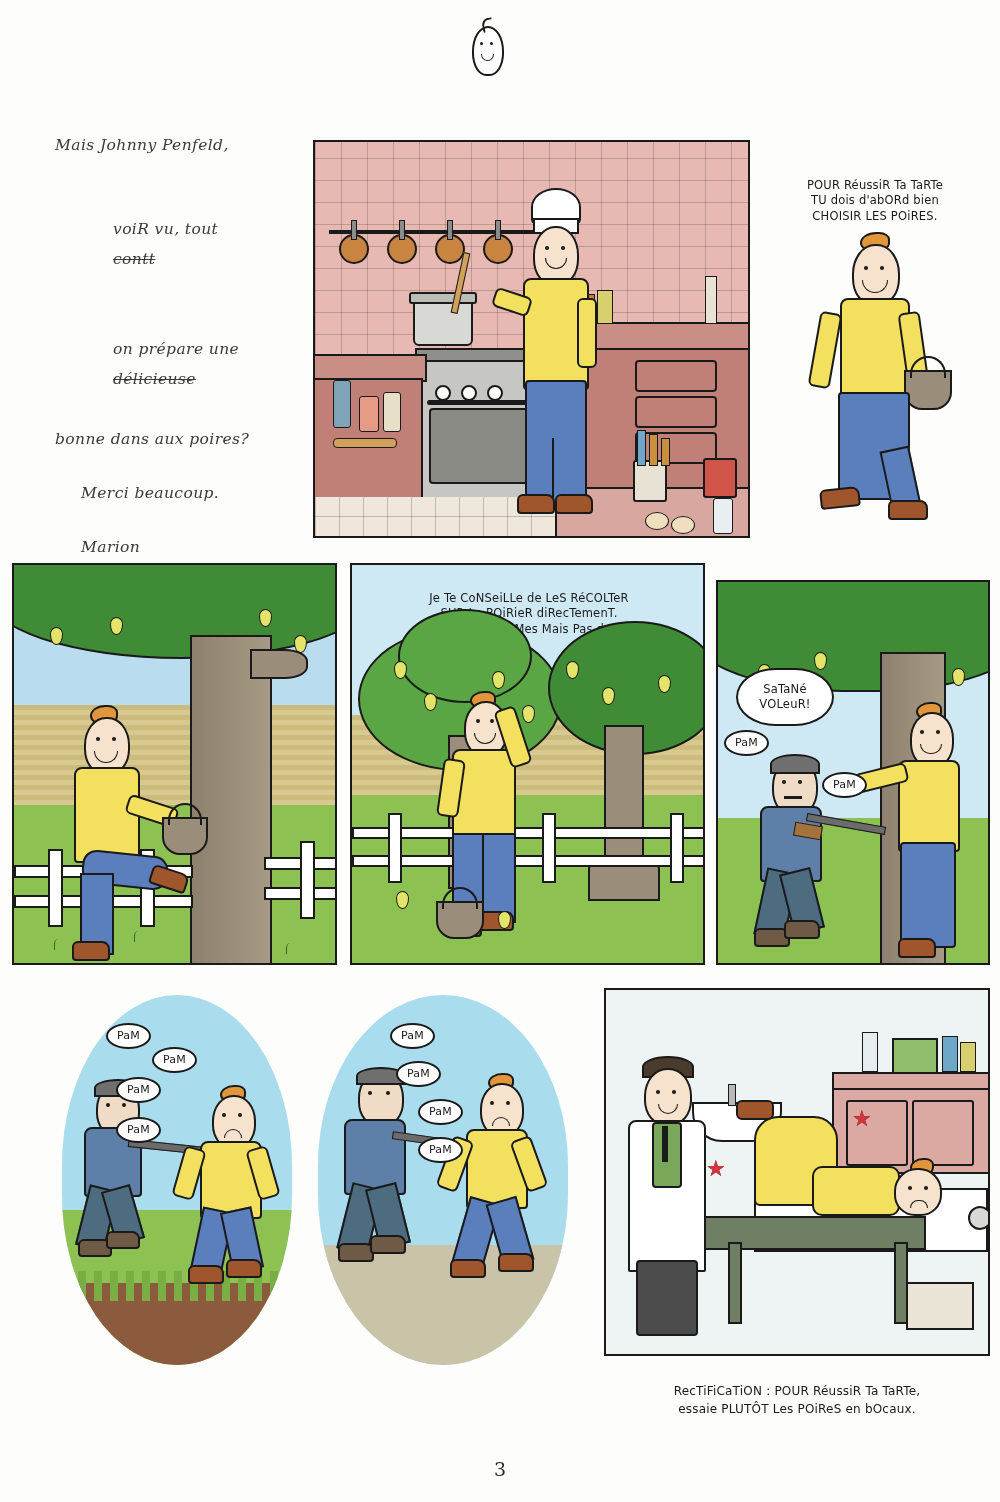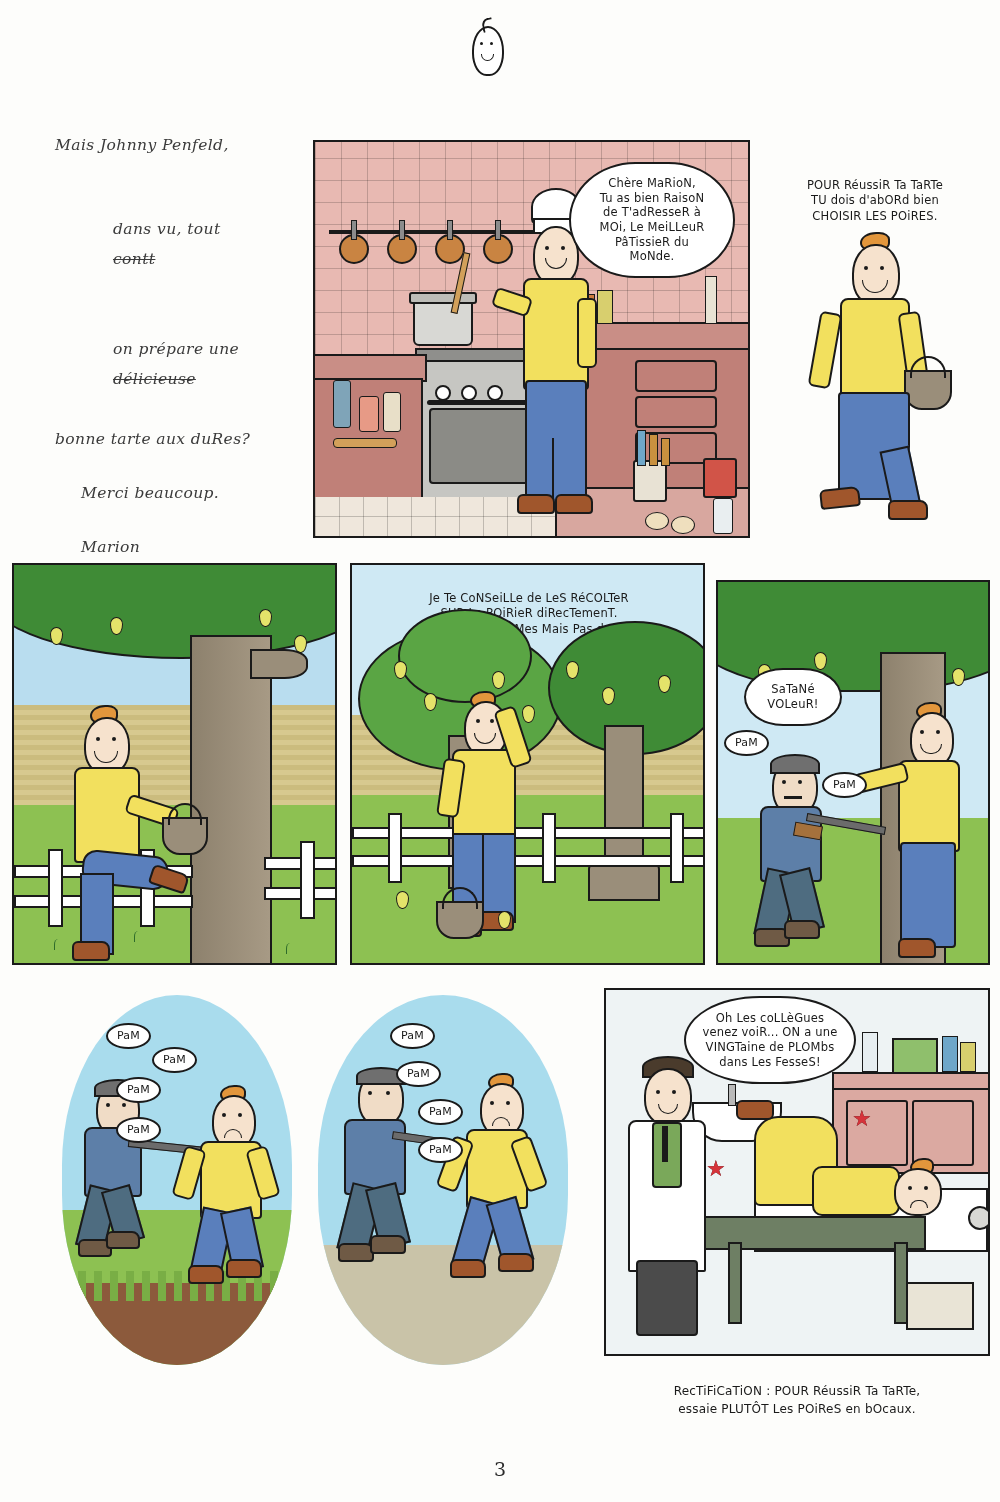--- a/index.html
+++ b/index.html
@@ -270,28 +270,28 @@
     <div class="hair"></div>
     <div class="eye l"></div>
     <div class="eye r"></div>
     <div class="mouth"></div>
   </div>
 
   <div class="letter">
     <div class="line">Mais Johnny Penfeld,</div>
     <div class="sp"></div>
     <div class="line indent">
-      <span>dans vu, tout</span>
+      <span>voiR vu, tout</span>
       <span class="strike">contt</span>
     </div>
     <div class="line indent">
       <span>on prépare une </span>
       <span class="strike">délicieuse</span>
     </div>
-    <div class="line">bonne tarte aux duRes?</div>
+    <div class="line">bonne dans aux poires?</div>
     <div class="sp"></div>
     <div class="line indent">Merci beaucoup.</div>
     <div class="sp"></div>
     <div class="line indent">Marion</div>
   </div>
 
   <div class="panel" style="left:313px; top:140px; width:437px; height:398px; background:#efe7dc;">
     <div class="tile-wall" style="left:0;top:0;width:433px;height:215px;"></div>
 
     <div style="position:absolute;left:14px;top:88px;width:210px;height:4px;background:#1a1a1a;"></div>
@@ -359,28 +359,20 @@
       <div class="smile" style="left:34px;top:70px;width:20px;height:10px;"></div>
       <div class="body-yellow" style="left:12px;top:90px;width:62px;height:108px;"></div>
       <div class="arm" style="left:-18px;top:104px;width:34px;height:16px;transform:rotate(18deg);"></div>
       <div class="arm" style="left:66px;top:110px;width:16px;height:66px;"></div>
       <div class="legs" style="left:14px;top:192px;width:58px;height:120px;border-radius:4px;"></div>
       <div style="position:absolute;left:41px;top:250px;width:2px;height:62px;background:#1a1a1a;"></div>
       <div class="shoe" style="left:6px;top:306px;width:34px;height:16px;"></div>
       <div class="shoe" style="left:44px;top:306px;width:34px;height:16px;"></div>
     </div>
 
-    <div class="bubble lettering" style="left:254px;top:20px;width:166px;height:116px;white-space:pre-line;">
-      <span>Chère MaRioN,
-Tu as bien RaisoN
-de T'adResseR à
-MOi, Le MeiLLeuR
-PâTissieR du
-MoNde.</span>
-    </div>
   </div>
 
   <div style="position:absolute;left:760px;top:140px;width:230px;height:398px;">
     <div class="caption-box lettering" style="left:8px;top:22px;width:214px;white-space:pre-line;">
       <span>POUR RéussiR Ta TaRTe
 TU dois d'abORd bien
 CHOISIR LES POiRES.</span>
     </div>
 
     <div class="fig" style="left:58px;top:98px;width:130px;height:292px;">
@@ -526,21 +518,21 @@
       <div style="position:absolute;left:26px;top:38px;width:18px;height:3px;background:#1a1a1a;"></div>
       <div class="body-blue" style="left:2px;top:48px;width:58px;height:72px;"></div>
       <div style="position:absolute;left:48px;top:62px;width:78px;height:6px;background:#6b6b6b;border:1.6px solid #1a1a1a;transform:rotate(10deg);"></div>
       <div style="position:absolute;left:36px;top:66px;width:26px;height:12px;background:#a5713c;border:1.6px solid #1a1a1a;transform:rotate(10deg);"></div>
       <div class="legs" style="left:2px;top:112px;width:28px;height:64px;background:#4e6c80;transform:rotate(12deg);"></div>
       <div class="legs" style="left:28px;top:112px;width:28px;height:58px;background:#4e6c80;transform:rotate(-14deg);"></div>
       <div class="shoe" style="left:-4px;top:170px;width:32px;height:15px;background:#6f5a45;"></div>
       <div class="shoe" style="left:26px;top:162px;width:32px;height:15px;background:#6f5a45;"></div>
     </div>
 
-    <div class="bubble lettering" style="left:26px;top:86px;width:98px;height:58px;white-space:pre-line;">
+    <div class="bubble lettering" style="left:18px;top:86px;width:98px;height:58px;white-space:pre-line;">
       <span>SaTaNé
 VOLeuR!</span>
     </div>
     <div class="pam lettering" style="left:6px;top:148px;">PaM</div>
     <div class="pam lettering" style="left:104px;top:190px;">PaM</div>
   </div>
 
   <div style="position:absolute;left:62px;top:995px;width:230px;height:370px;">
     <div style="position:absolute;inset:0;background:#a9dced;border-radius:50%/46%;overflow:hidden;">
       <div style="position:absolute;left:0;top:215px;width:230px;height:160px;background:#8dc152;"></div>
@@ -661,26 +653,20 @@
       <div class="head" style="left:24px;top:8px;width:44px;height:54px;"></div>
       <div class="dot" style="left:36px;top:30px;width:4px;height:4px;"></div>
       <div class="dot" style="left:52px;top:30px;width:4px;height:4px;"></div>
       <div style="position:absolute;left:38px;top:44px;width:18px;height:9px;border:1.6px solid #1a1a1a;border-top:none;border-radius:0 0 10px 10px;"></div>
       <div class="coat" style="left:8px;top:60px;width:74px;height:148px;border-radius:8px 8px 2px 2px;"></div>
       <div class="vest" style="left:32px;top:62px;width:26px;height:62px;border-radius:4px;"></div>
       <div style="position:absolute;left:42px;top:66px;width:6px;height:36px;background:#1a1a1a;"></div>
       <div class="legs" style="left:16px;top:200px;width:58px;height:72px;background:#4b4b4b;border-radius:4px;"></div>
     </div>
 
-    <div class="bubble lettering" style="left:78px;top:6px;width:172px;height:88px;white-space:pre-line;border-radius:44% 44% 44% 44%/50% 50% 50% 50%;">
-      <span>Oh Les coLLèGues
-venez voiR... ON a une
-VINGTaine de PLOMbs
-dans Les FesseS!</span>
-    </div>
   </div>
 
   <div class="caption-box lettering" style="left:604px;top:1366px;width:386px;white-space:pre-line;font-size:12px;line-height:1.45;">
     <span>RecTiFiCaTiON : POUR RéussiR Ta TaRTe,
 essaie PLUTÔT Les POiReS en bOcaux.</span>
   </div>
 
   <div class="page-number">3</div>
 
 </div>

